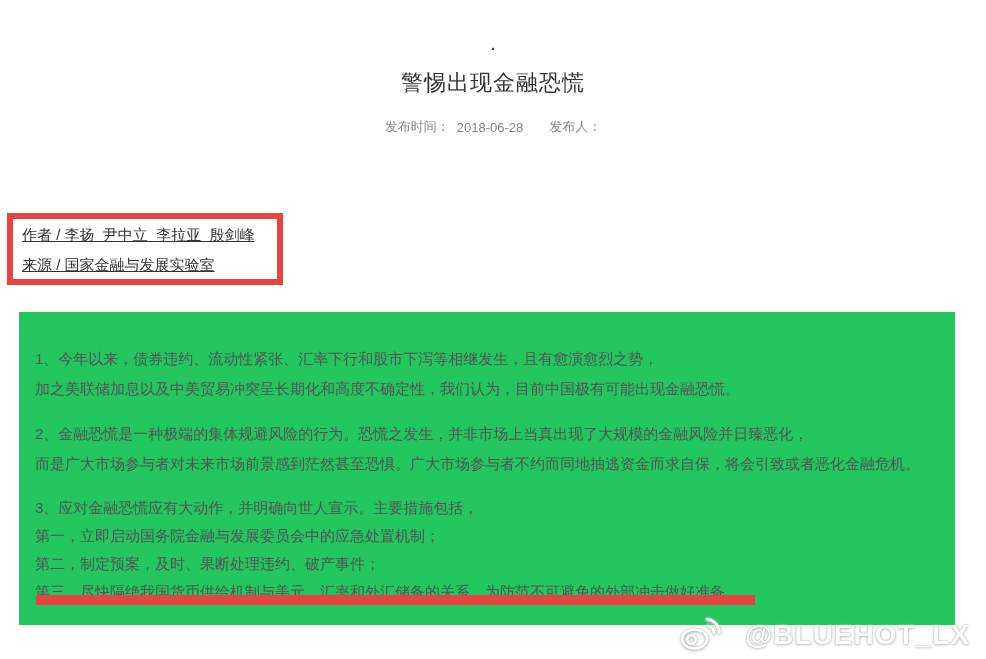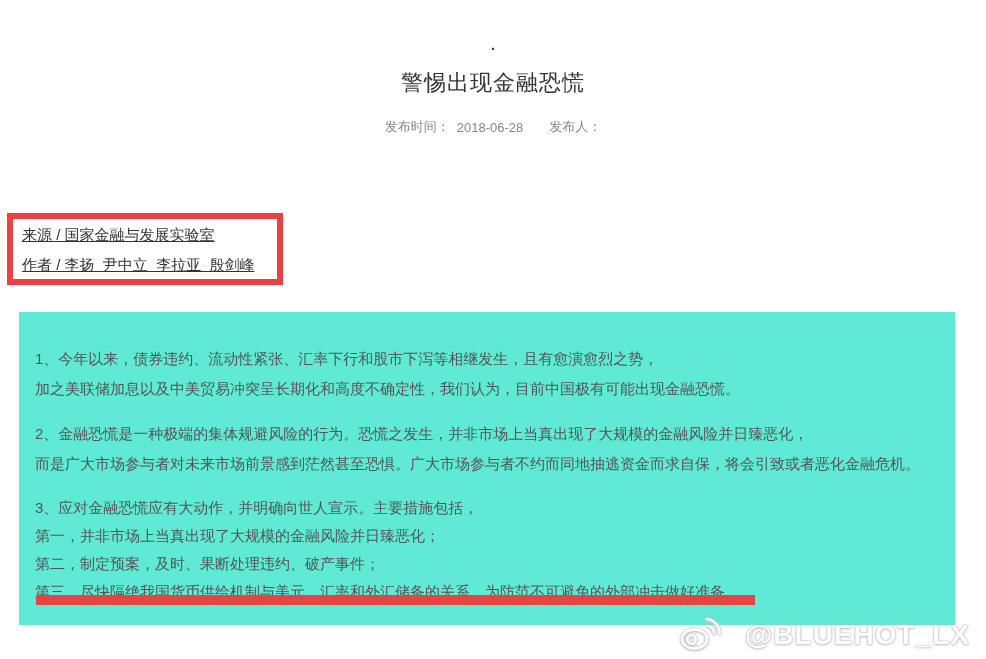--- a/index.html
+++ b/index.html
@@ -35,21 +35,21 @@
     display:flex;flex-direction:column;justify-content:center;
     padding:0 0 0 9px;gap:1px;
   }
   .source-box .src-line{
     font-size:15px;color:#333;line-height:29px;
     text-decoration:underline;white-space:pre-wrap;
   }
 
   .content-box{
     left:19px;top:312px;width:936px;height:313px;
-    background:#5eead4;box-sizing:border-box;
+    background:#22c55e;box-sizing:border-box;
     padding:32px 4px 0 16px;
     font-size:15px;color:#555;
   }
   .content-box p{margin:0 0 15px 0;line-height:30px;}
   .content-box p.p3{line-height:28px;margin-bottom:0;}
   .content-box .line{display:block;}
 
   .red-underline{
     left:36px;top:595px;width:719px;height:10px;
     background:#e84343;
@@ -74,36 +74,36 @@
 
 <h1 class="abs page-title">警惕出现金融恐慌</h1>
 
 <div class="abs meta-line">
   <span>发布时间：</span>
   <span class="gap-sm">2018-06-28</span>
   <span class="gap-lg">发布人：</span>
 </div>
 
 <div class="abs source-box">
+  <span class="src-line">作者 / 李扬  尹中立  李拉亚  殷剑峰</span>
   <span class="src-line">来源 / 国家金融与发展实验室</span>
-  <span class="src-line">作者 / 李扬  尹中立  李拉亚  殷剑峰</span>
 </div>
 
 <div class="abs content-box">
   <p class="p1">
     <span class="line">1、今年以来，债券违约、流动性紧张、汇率下行和股市下泻等相继发生，且有愈演愈烈之势，</span>
     <span class="line">加之美联储加息以及中美贸易冲突呈长期化和高度不确定性，我们认为，目前中国极有可能出现金融恐慌。</span>
   </p>
   <p class="p2">
     <span class="line">2、金融恐慌是一种极端的集体规避风险的行为。恐慌之发生，并非市场上当真出现了大规模的金融风险并日臻恶化，</span>
     <span class="line">而是广大市场参与者对未来市场前景感到茫然甚至恐惧。广大市场参与者不约而同地抽逃资金而求自保，将会引致或者恶化金融危机。</span>
   </p>
   <p class="p3">
     <span class="line">3、应对金融恐慌应有大动作，并明确向世人宣示。主要措施包括，</span>
-    <span class="line">第一，并非市场上当真出现了大规模的金融风险并日臻恶化；</span>
+    <span class="line">第一，立即启动国务院金融与发展委员会中的应急处置机制；</span>
     <span class="line">第二，制定预案，及时、果断处理违约、破产事件；</span>
     <span class="line">第三，尽快隔绝我国货币供给机制与美元、汇率和外汇储备的关系，为防范不可避免的外部冲击做好准备。</span>
   </p>
 </div>
 
 <div class="abs red-underline"></div>
 
 <div class="abs watermark">
   <span class="weibo-icon">
     <svg width="44" height="36" viewBox="0 0 44 36" fill="none" xmlns="http://www.w3.org/2000/svg">

